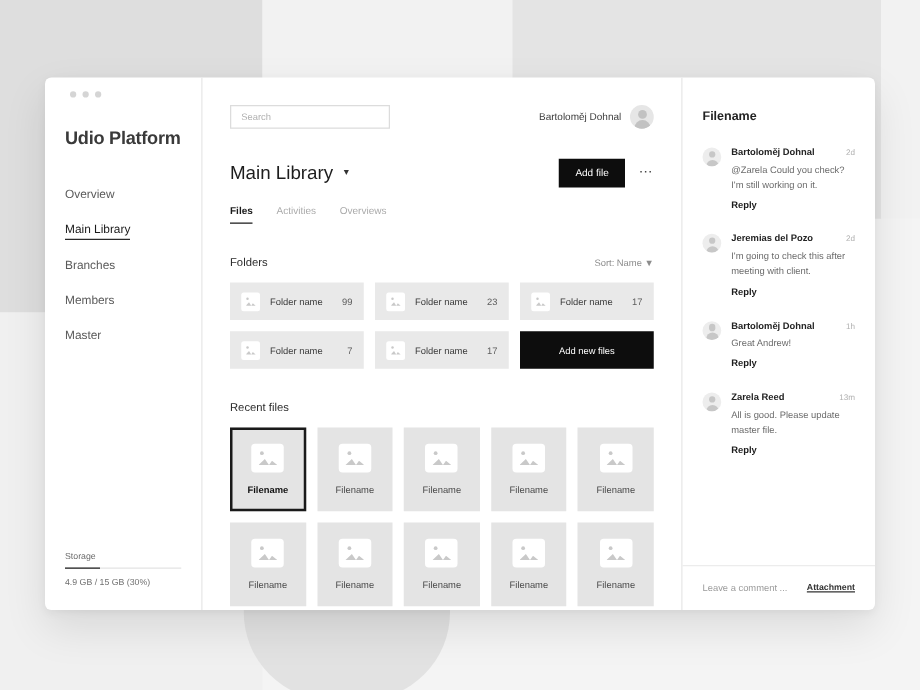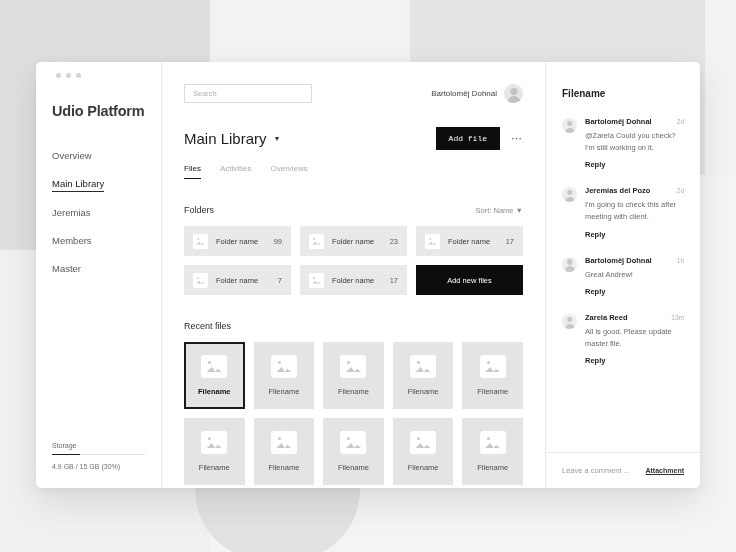--- a/index.html
+++ b/index.html
@@ -70,27 +70,27 @@
   .avatar { width: 19px; height: 19px; border-radius: 50%; background: #e6e6e6; position: relative; overflow: hidden; flex: 0 0 19px; }
   .avatar::before { content: ""; position: absolute; left: 50%; top: 3.5px; transform: translateX(-50%); width: 7px; height: 7px; border-radius: 50%; background: #c2c2c2; }
   .avatar::after { content: ""; position: absolute; left: 50%; top: 12px; transform: translateX(-50%); width: 13px; height: 10px; border-radius: 7px 7px 0 0; background: #c2c2c2; }
 
   .title-row { display: flex; align-items: center; justify-content: space-between; margin-top: 24px; }
   .page-title { font-size: 15px; color: #1d1d1d; display: flex; align-items: center; gap: 7px; }
   .caret { font-size: 7px; color: #333; }
   .title-actions { display: flex; align-items: center; gap: 11px; }
   .btn-add {
     background: #0d0d0d; color: #fff; font-size: 8px; border: none;
-    padding: 7px 13px; cursor: pointer; font-family: Liberation Mono, monospace;
+    padding: 7px 13px; cursor: pointer; font-family: Liberation Sans, sans-serif;
   }
   .kebab { font-size: 11px; color: #444; cursor: pointer; letter-spacing: 1px; line-height: 1; }
 
   .tabs { display: flex; gap: 19px; margin-top: 14px; }
   .tab { font-size: 8px; color: #aaa; cursor: pointer; padding-bottom: 5px; }
-  .tab.active { color: #1a1a1a; font-weight: normal; border-bottom: 1.5px solid #1a1a1a; }
+  .tab.active { color: #1a1a1a; font-weight: bold; border-bottom: 1.5px solid #1a1a1a; }
 
   .section-head { display: flex; align-items: center; justify-content: space-between; margin-top: 26px; }
   .section-title { font-size: 9px; color: #2b2b2b; font-weight: normal; }
   .sort { font-size: 7.5px; color: #8c8c8c; cursor: pointer; }
 
   .folders { display: grid; grid-template-columns: repeat(3, 1fr); gap: 9px; margin-top: 11px; }
   .folder {
     background: #e9e9e9; height: 30px; display: flex; align-items: center;
     padding: 0 9px; gap: 8px; cursor: pointer;
   }
@@ -160,21 +160,21 @@
     <aside class="sidebar">
       <div class="dots">
         <span class="dot"></span>
         <span class="dot"></span>
         <span class="dot"></span>
       </div>
       <div class="brand">Udio Platform</div>
       <nav class="nav">
         <span class="nav-item">Overview</span>
         <span class="nav-item active">Main Library</span>
-        <span class="nav-item">Jeremias</span>
+        <span class="nav-item">Branches</span>
         <span class="nav-item">Members</span>
         <span class="nav-item">Master</span>
       </nav>
       <div class="storage">
         <div class="storage-label">Storage</div>
         <div class="storage-track">
           <div class="storage-fill" id="storage-fill" style="width: 30%;"></div>
         </div>
         <div class="storage-value">4.9 GB / 15 GB (30%)</div>
       </div>

